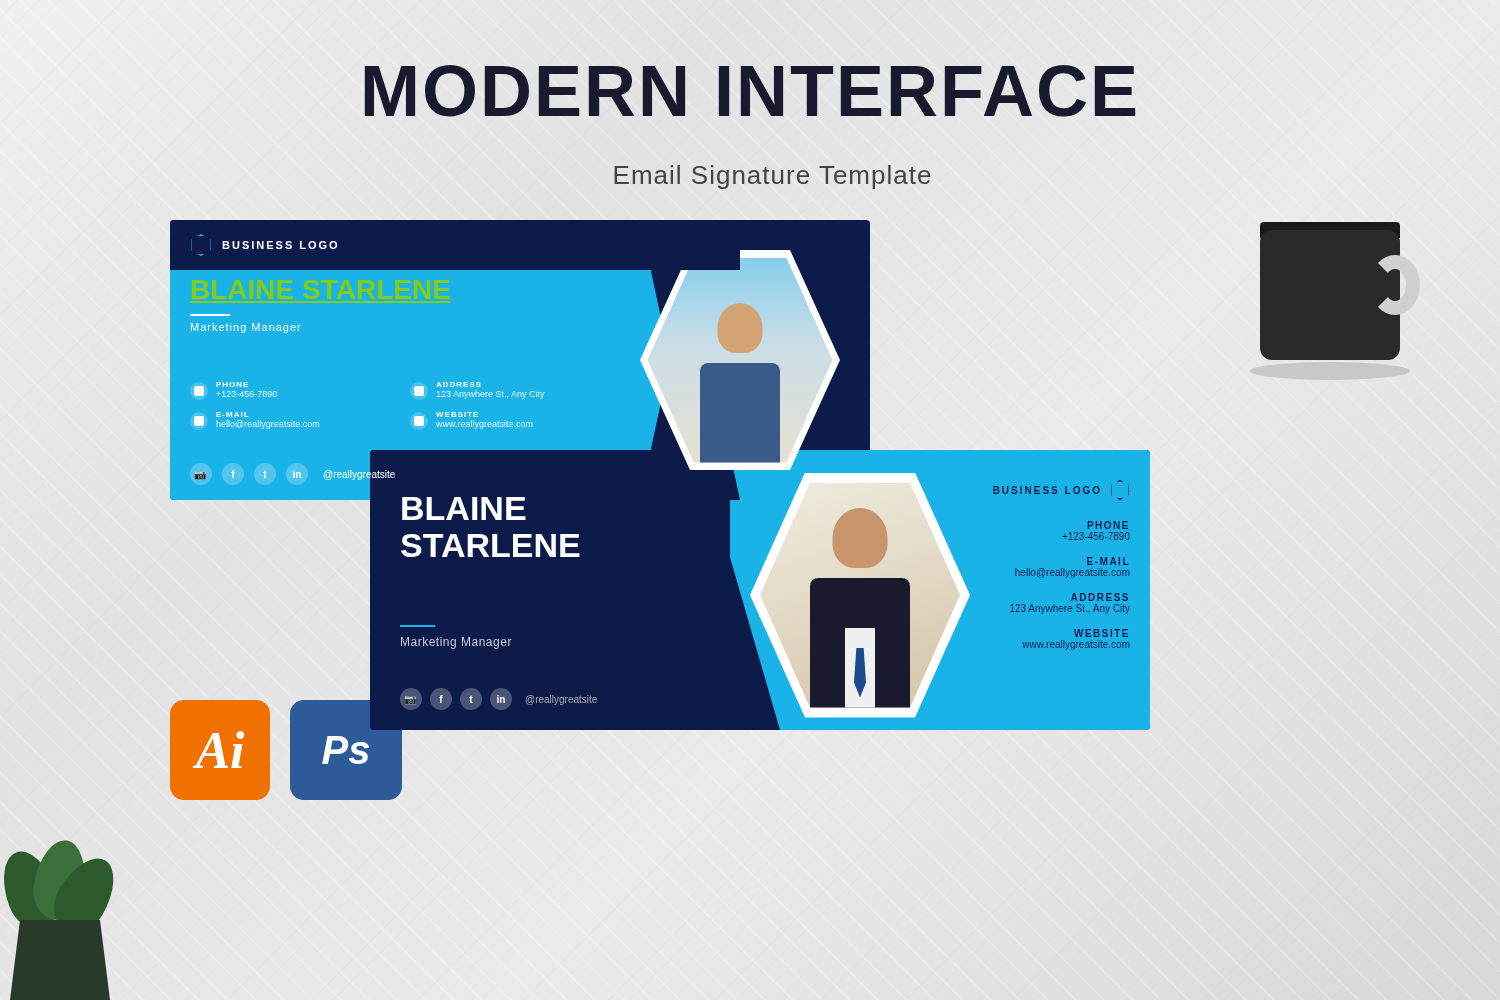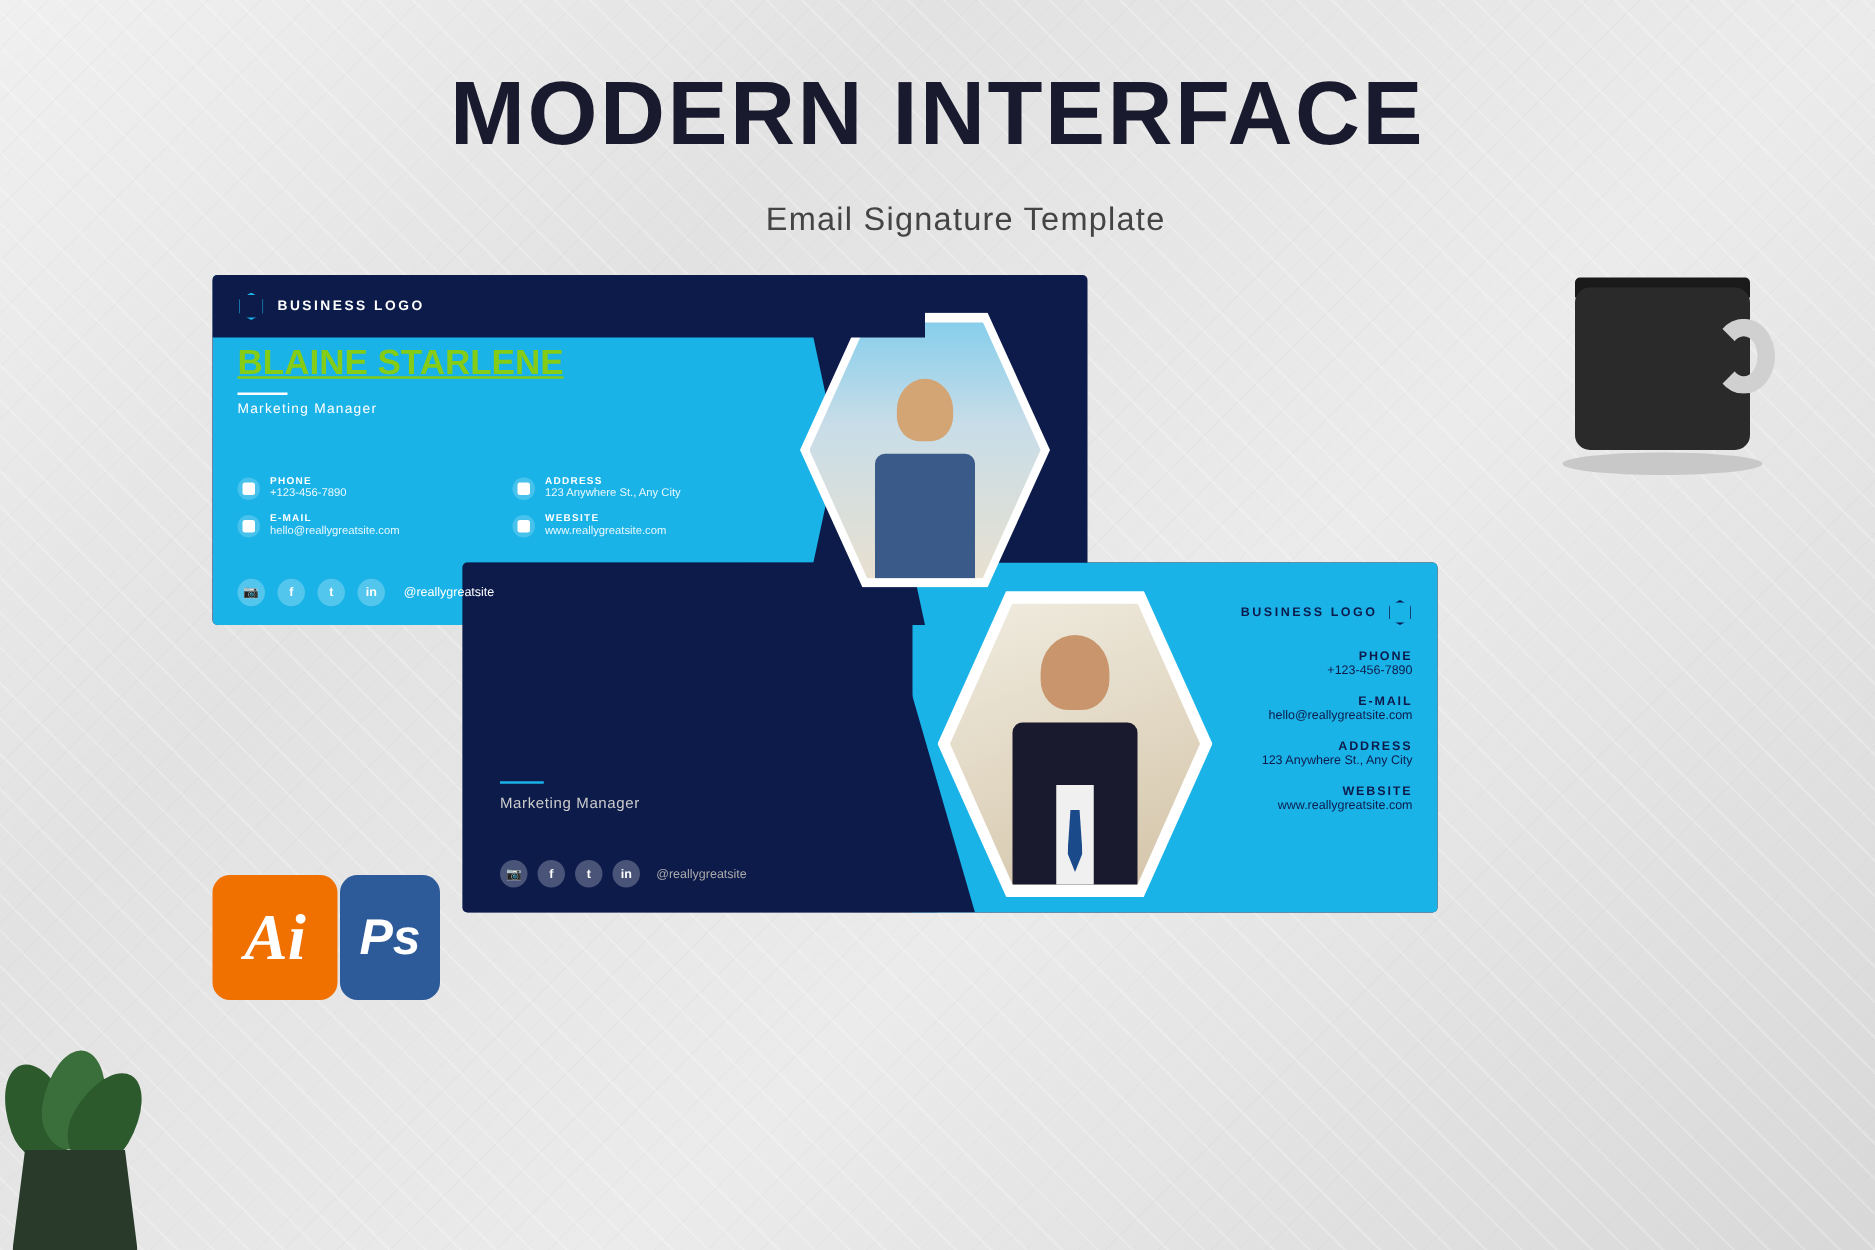--- a/index.html
+++ b/index.html
@@ -535,40 +535,40 @@
       font-size: 10px;
       color: #0d1b4b;
     }
 
     
     .tool-badges {
       position: absolute;
       bottom: 200px;
       left: 170px;
       display: flex;
-      gap: 2px;
+      gap: 20px;
     }
     .badge-ai {
       width: 100px;
       height: 100px;
       background: #f07000;
       border-radius: 14px;
       display: flex;
       align-items: center;
       justify-content: center;
     }
     .badge-ai-text {
       font-size: 52px;
       font-weight: 900;
       color: #ffffff;
       font-style: italic;
       font-family: serif;
     }
     .badge-ps {
-      width: 80px;
+      width: 112px;
       height: 100px;
       background: #2d5b9a;
       border-radius: 14px;
       display: flex;
       align-items: center;
       justify-content: center;
     }
     .badge-ps-text {
       font-size: 40px;
       font-weight: 900;
@@ -716,20 +716,24 @@
   </div>
 
   <div class="card2">
 
     <div class="card2-blue-left"></div>
 
     <div class="card2-dark-tri"></div>
 
     <div class="card2-right-section"></div>
 
+    <div class="card2-name">
+      <div>BLAINE</div>
+      <div>STARLENE</div>
+    </div>
 
     <div class="card2-divider"></div>
     <div class="card2-jobtitle">Marketing Manager</div>
 
     <div class="card2-social">
       <div class="social-icon">
           <span>📷</span>
         </div>
       <div class="social-icon">
           <span>f</span>

